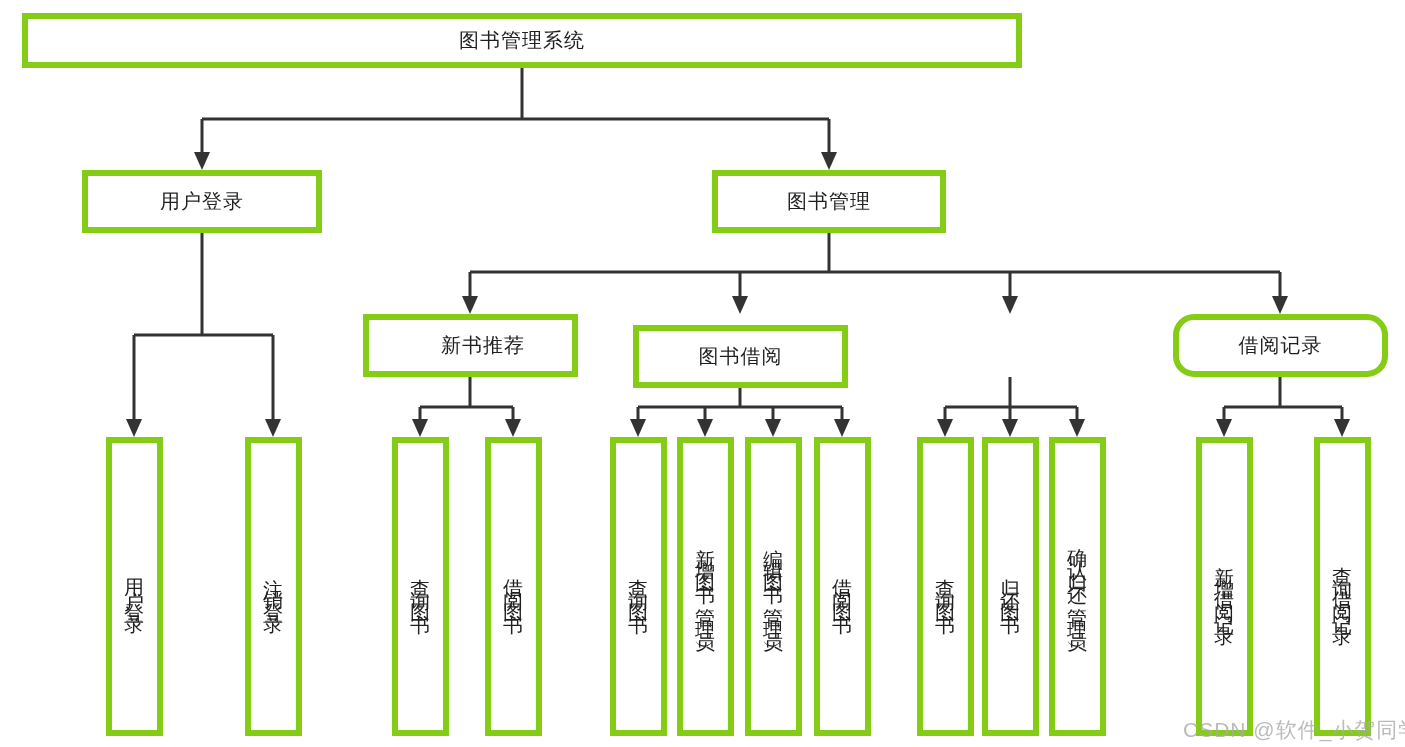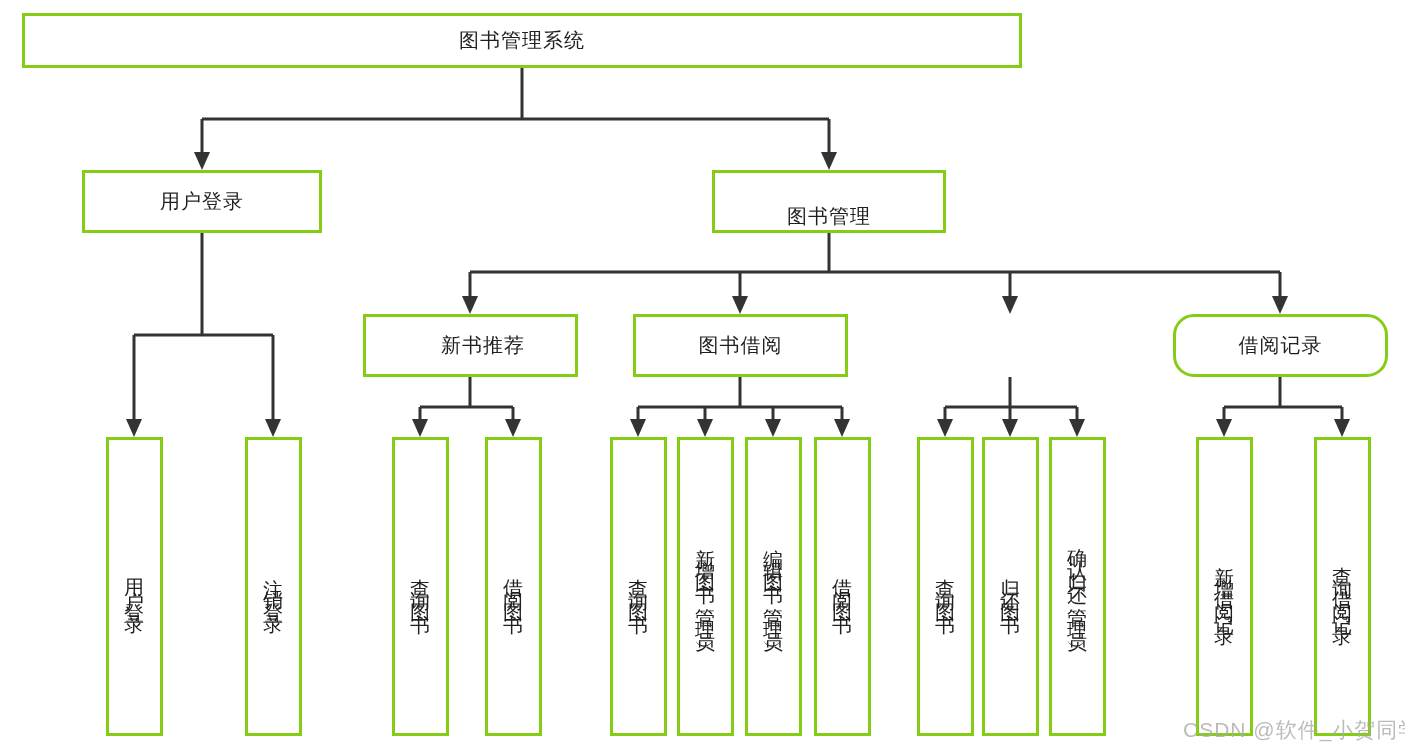--- a/index.html
+++ b/index.html
@@ -7,21 +7,21 @@
     position: relative;
     width: 1405px;
     height: 747px;
     background: #ffffff;
     font-family: "Liberation Sans", "DejaVu Sans", sans-serif;
     overflow: hidden;
   }
   .box {
     position: absolute;
     background: #ffffff;
-    border: 3px solid #84cc16;
+    border: 6px solid #84cc16;
     box-sizing: border-box;
     display: flex;
     align-items: center;
     justify-content: center;
     z-index: 2;
   }
   .h-label {
     font-size: 20px;
     color: #1f1f1f;
     letter-spacing: 1px;
@@ -136,28 +136,28 @@
     </g>
   </svg>
 
   <div class="box" style="left:22px; top:13px; width:1000px; height:55px;">
     <span class="h-label">图书管理系统</span>
   </div>
 
   <div class="box" style="left:82px; top:170px; width:240px; height:63px;">
     <span class="h-label">用户登录</span>
   </div>
-  <div class="box" style="left:712px; top:170px; width:234px; height:63px;align-items:flex-end;">
+  <div class="box" style="left:712px; top:170px; width:234px; height:63px;">
     <span class="h-label">图书管理</span>
   </div>
 
   <div class="box" style="left:363px; top:314px; width:215px; height:63px;padding-left:25px;">
     <span class="h-label">新书推荐</span>
   </div>
-  <div class="box" style="left:633px; top:314px; width:215px; height:63px;">
+  <div class="box" style="left:633px; top:325px; width:215px; height:63px;">
     <span class="h-label">图书借阅</span>
   </div>
   <div class="box" style="left:1173px; top:314px; width:215px; height:63px;border-radius:21px;">
     <span class="h-label">借阅记录</span>
   </div>
 
   <div class="box" style="left:106px; top:437px; width:57px; height:299px;">
     <span class="v-label">用户登录</span>
   </div>
   <div class="box" style="left:245px; top:437px; width:57px; height:299px;">

